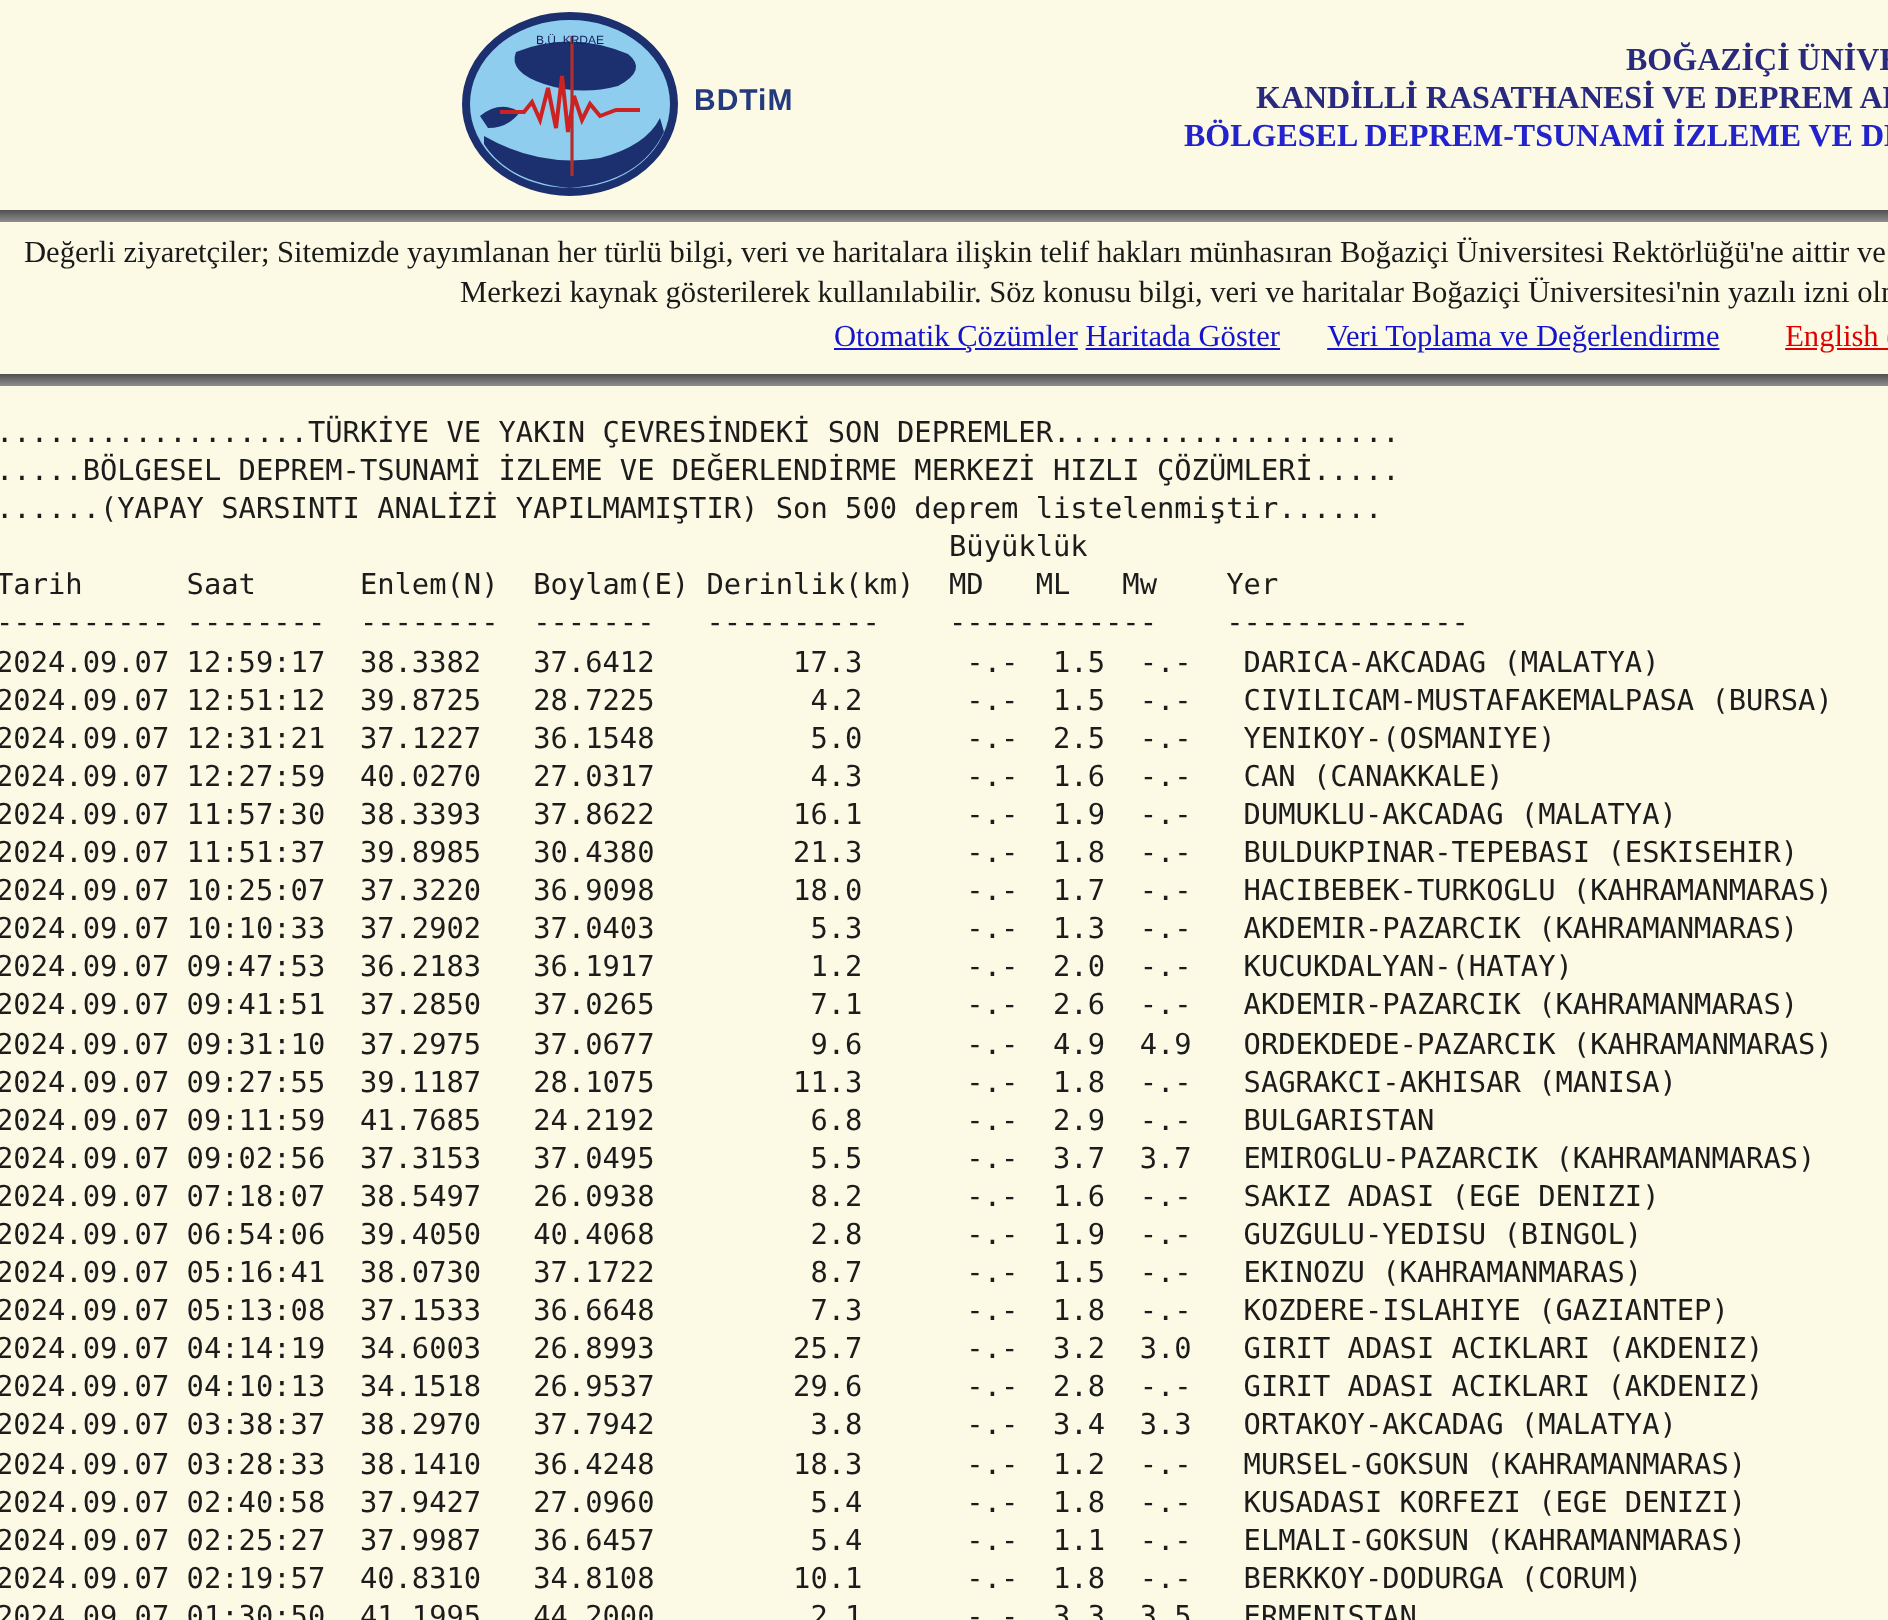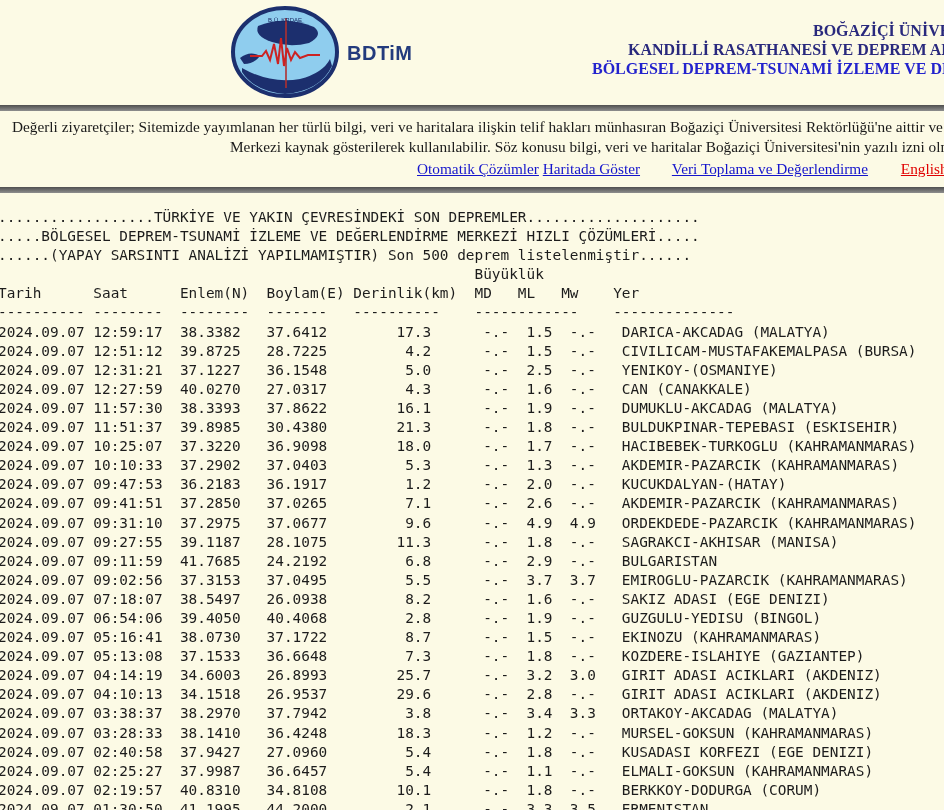--- a/index.html
+++ b/index.html
@@ -12,21 +12,21 @@
     background: #FCFAE5;
     font-family: "Liberation Serif", serif;
   }
   .abs { position: absolute; white-space: nowrap; }
 
   
   #logo-wrap { left: 230px; top: 6px; }
   #bdtim-label {
     left: 347px; top: 42px;
     font-family: "Liberation Sans", sans-serif;
-    font-weight: bold; font-size: 20px;
+    font-weight: bold; font-size: 15px;
     color: #233B7D; letter-spacing: 0.5px;
   }
   .title-line {
     font-family: "Liberation Serif", serif;
     font-weight: bold; font-size: 16px;
   }
   #title-line-1 { left: 813px; top: 22px; color: #29297D; }
   #title-line-2 { left: 628px; top: 41px; color: #29297D; }
   #title-line-3 { left: 592px; top: 60px; color: #2323CD; }
 
@@ -37,22 +37,22 @@
   #bar-top { top: 105px; }
   #bar-bottom { top: 187px; }
 
   .notice-line { font-size: 15.3px; color: #1a1a1a; }
   #notice-line-1 { left: 12px; top: 118px; }
   #notice-line-2 { left: 230px; top: 138px; }
 
   #nav-links { left: 417px; top: 160px; font-size: 15.3px; }
   #nav-links a { color: #1414CC; text-decoration: underline; cursor: pointer; }
   #nav-links a.sep1 { }
-  #nav-links a.sep2 { margin-right: 2px; }
-  #nav-links a.sep3 { margin-right: 29px; margin-left: 26px; }
+  #nav-links a.sep2 { margin-right: 20px; }
+  #nav-links a.sep3 { margin-right: 29px; }
   #nav-links a.lang-link { color: #E00000; }
 
   #quake-list {
     position: absolute; left: -2px; top: 208px;
     font-family: "DejaVu Sans Mono", "Liberation Mono", monospace;
     font-size: 14.4px; line-height: 19.1px;
     color: #1C1C1C; white-space: pre;
   }
   .mono-line { height: 19.1px; }
 </style>

